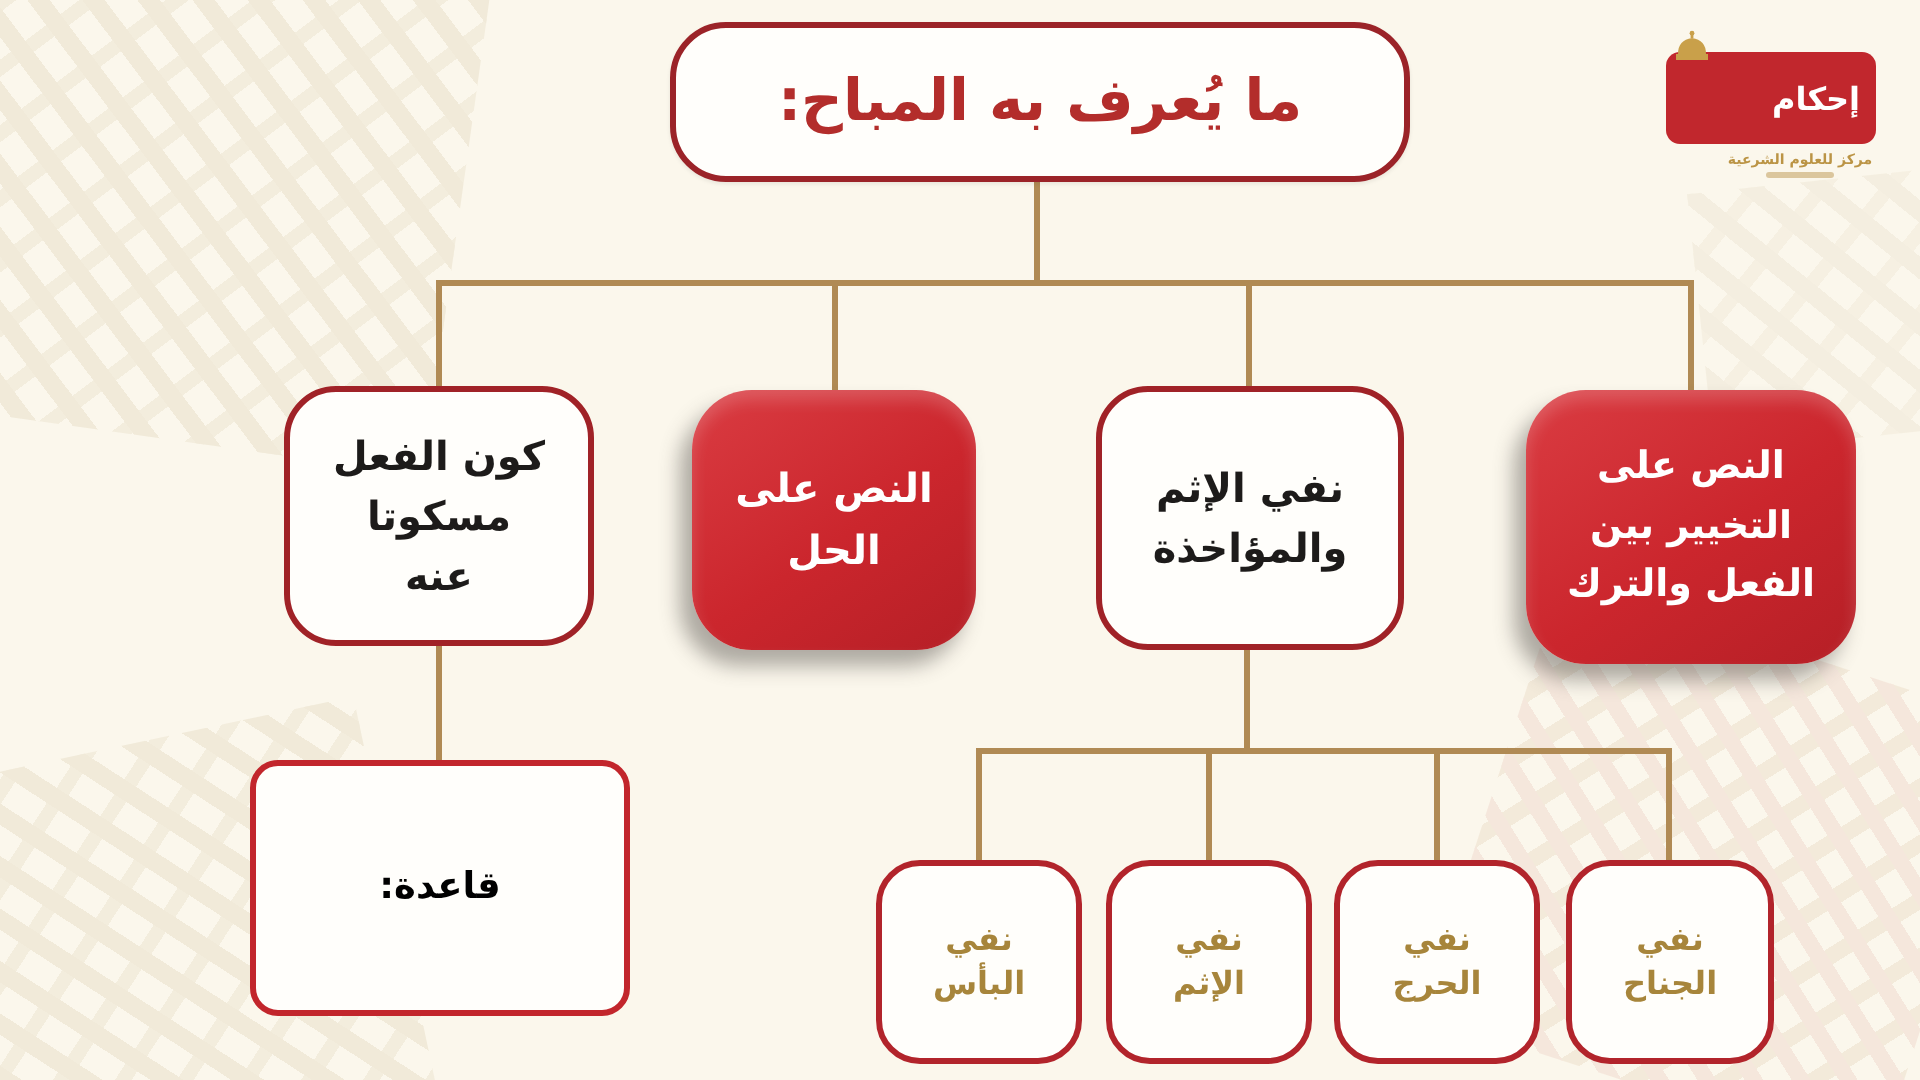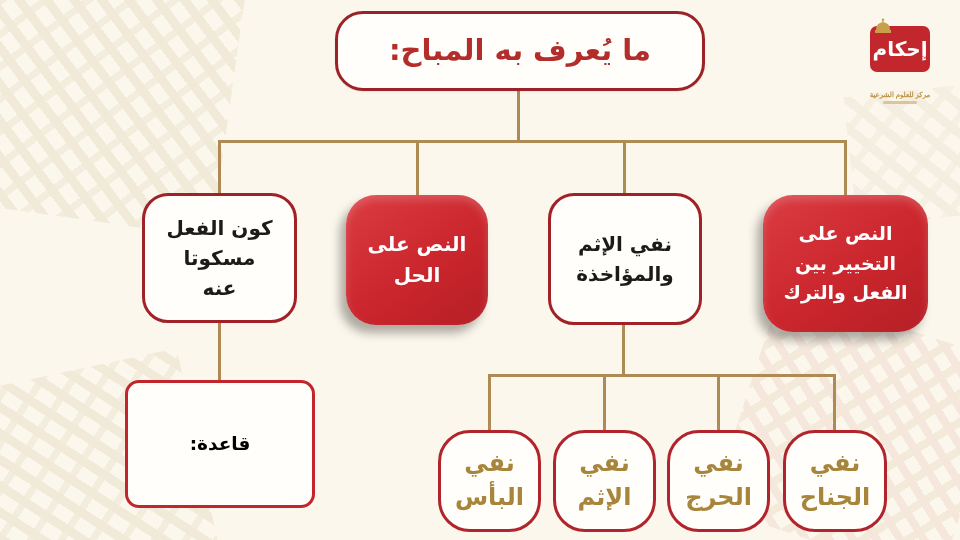--- a/index.html
+++ b/index.html
@@ -43,32 +43,32 @@
     box-shadow:-6px 8px 10px rgba(80,75,70,.45), inset 0 5px 8px rgba(255,255,255,.18);
     align-items:center;
   }
   .rule-box{
     background:#fffefb;border:3px solid #c2262c;border-radius:14px;
     font-size:18.5px;line-height:1.5;flex-direction:column;padding:6px 4px;
   }
   .rule-heading{color:#000000;}
   .rule-body{color:#161514;}
   .leaf{
-    background:#fffefb;border:3px solid #b2242b;border-radius:32px;
-    color:#a7853b;font-size:24px;line-height:1.4;
+    background:#fffefb;border:3px solid #b2242b;border-radius:22px;
+    color:#a7853b;font-size:16px;line-height:1.4;
   }
   
   .logo{position:absolute;right:22px;top:16px;width:76px;text-align:center;}
   .logo-badge{
     position:relative;margin:10px auto 0;width:60px;height:46px;border-radius:7px;
     background:#c1272d;display:flex;align-items:center;justify-content:center;
-    color:#fff;font-size:20px;font-weight:bold;
+    color:#fff;font-size:16px;font-weight:bold;padding-left:45px;
   }
   .logo-dome{position:absolute;left:3px;top:-11px;}
-  .logo-sub{margin-top:19px;color:#bb9445;font-size:7px;font-weight:bold;white-space:nowrap;font-family:Liberation Serif, serif;}
+  .logo-sub{margin-top:4px;color:#bb9445;font-size:7px;font-weight:bold;white-space:nowrap;}
   .logo-rule{margin:2px auto 0;width:34px;height:3px;border-radius:2px;background:#d3b989;opacity:.8;}
 </style>
 </head>
 <body>
 
 <div id="canvas">
 
   <div class="wm" style="left:-40px;top:-30px;width:270px;height:250px;transform:rotate(8deg);"></div>
   <div class="wm" style="left:-30px;top:370px;width:230px;height:200px;transform:rotate(-12deg);"></div>
   <div class="wm red" style="left:740px;top:320px;width:240px;height:230px;transform:rotate(18deg);"></div>

